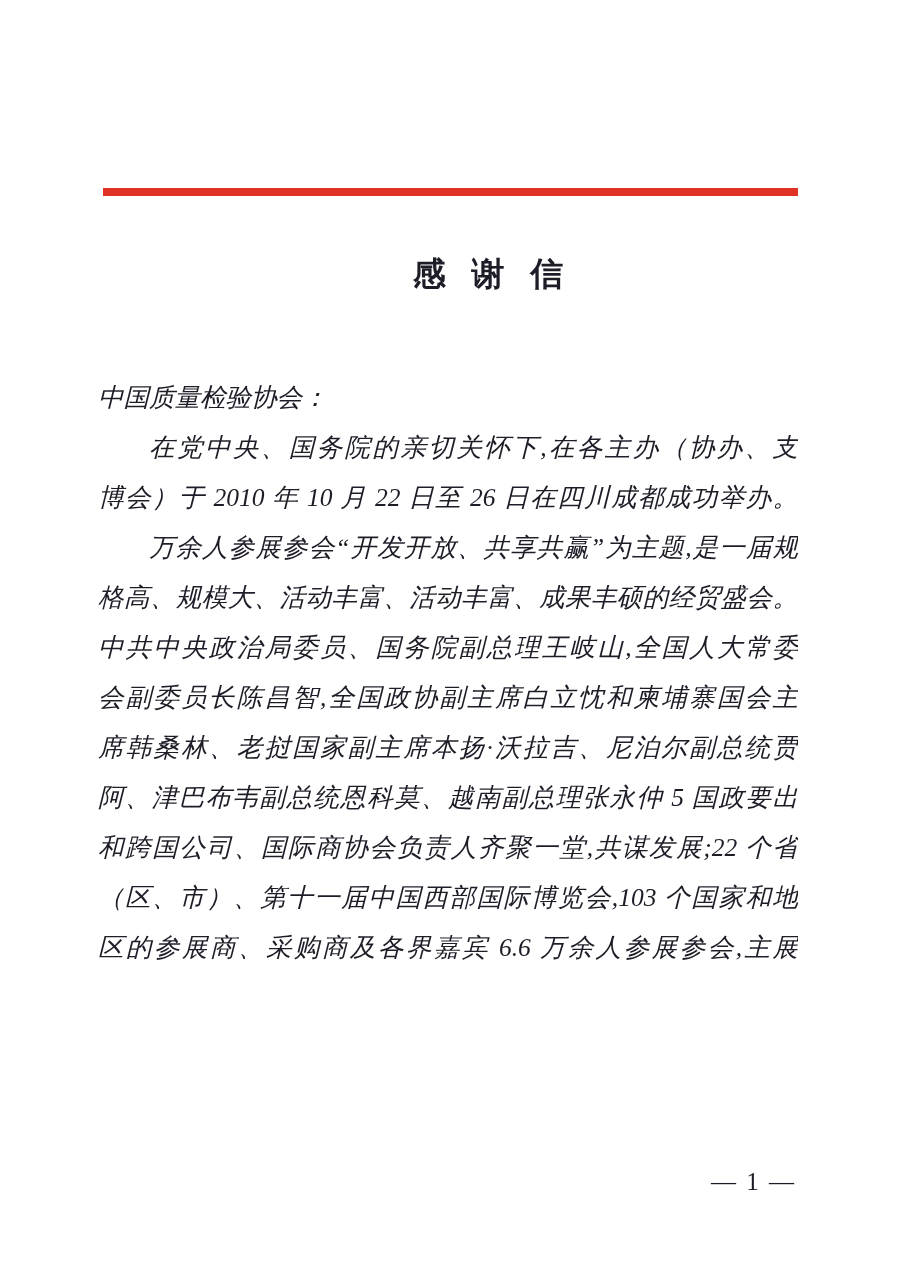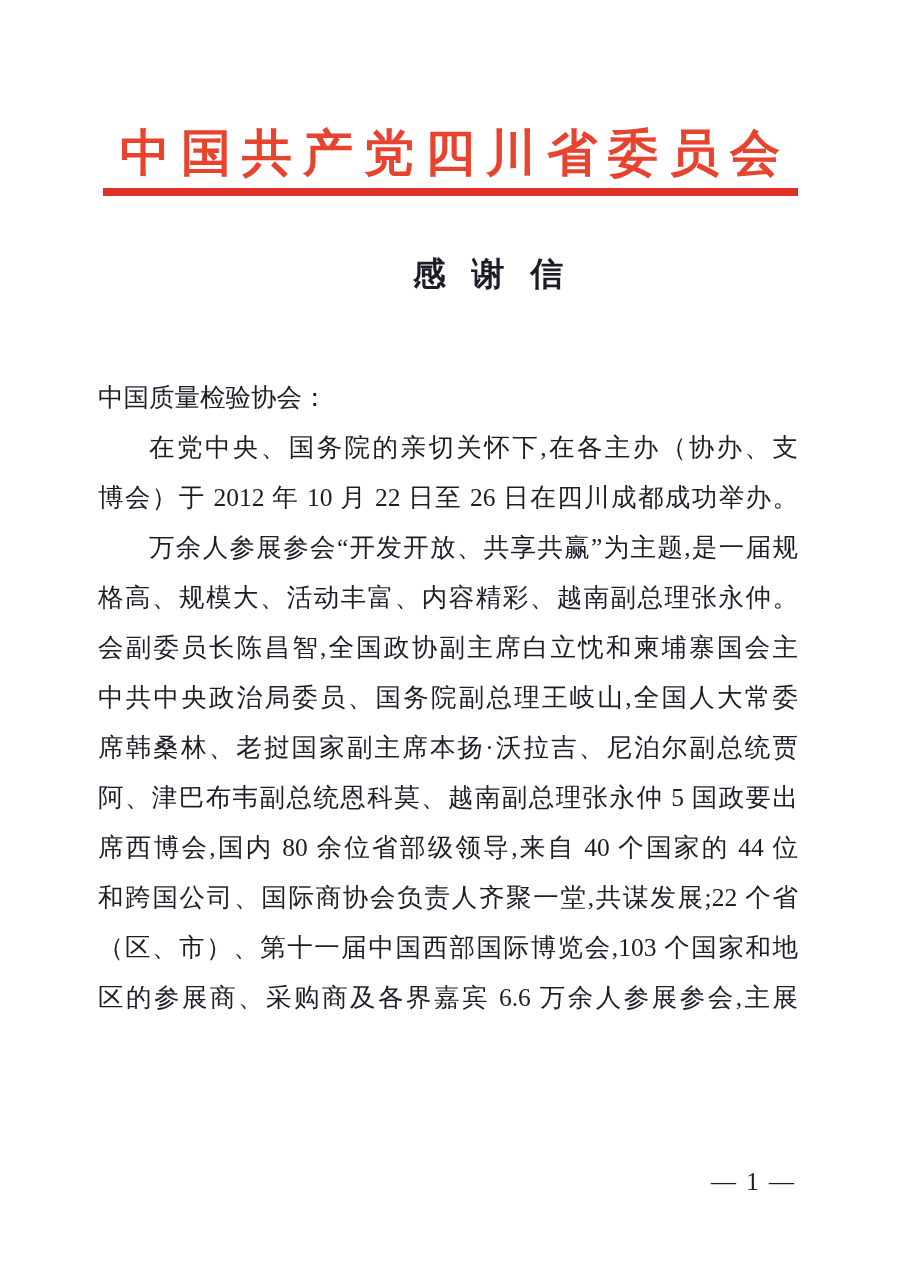--- a/index.html
+++ b/index.html
@@ -51,21 +51,21 @@
   }
   .letter-body {
     position: absolute;
     top: 373px;
     left: 98px;
     width: 700px;
     font-size: 25.5px;
     line-height: 50px;
     color: var(--text-ink, #1d1d28);
   }
-  .line { height: 50px; overflow: hidden; }
+  .line { height: 50px; overflow: hidden; font-style: italic; }
   .line.fill {
     text-align: justify;
     text-align-last: justify;
   }
   .line.indent { text-indent: 2em; }
   .page-number {
     position: absolute;
     top: 1168px;
     right: 104px;
     font-size: 25px;
@@ -73,38 +73,36 @@
     color: var(--text-ink, #1d1d28);
     letter-spacing: 2px;
     white-space: nowrap;
   }
 </style>
 </head>
 <body>
 
 <div class="page">
 
-  <div class="letterhead">中国共产党四川省委员会</div>
 
   <div class="letterhead-rule"></div>
 
   <div class="letter-title">感谢信</div>
 
   <div class="letter-body">
     <div class="line">中国质量检验协会：</div>
     <div>
         <div class="line indent fill">在党中央、国务院的亲切关怀下,在各主办（协办、支</div>
-        <div class="line fill">博会）于 2012 年 10 月 22 日至 26 日在四川成都成功举办。</div>
+        <div class="line fill">博会）于 2010 年 10 月 22 日至 26 日在四川成都成功举办。</div>
         <div class="line indent fill">万余人参展参会“开发开放、共享共赢”为主题,是一届规</div>
-        <div class="line fill">格高、规模大、活动丰富、内容精彩、越南副总理张永仲。</div>
+        <div class="line fill">格高、规模大、活动丰富、活动丰富、成果丰硕的经贸盛会。</div>
+        <div class="line fill">中共中央政治局委员、国务院副总理王岐山,全国人大常委</div>
         <div class="line fill">会副委员长陈昌智,全国政协副主席白立忱和柬埔寨国会主</div>
-        <div class="line fill">中共中央政治局委员、国务院副总理王岐山,全国人大常委</div>
         <div class="line fill">席韩桑林、老挝国家副主席本扬·沃拉吉、尼泊尔副总统贾</div>
         <div class="line fill">阿、津巴布韦副总统恩科莫、越南副总理张永仲 5 国政要出</div>
-        <div class="line fill">席西博会,国内 80 余位省部级领导,来自 40 个国家的 44 位</div>
         <div class="line fill">和跨国公司、国际商协会负责人齐聚一堂,共谋发展;22 个省</div>
         <div class="line fill">（区、市）、第十一届中国西部国际博览会,103 个国家和地</div>
         <div class="line fill">区的参展商、采购商及各界嘉宾 6.6 万余人参展参会,主展</div>
       </div>
   </div>
 
   <div class="page-number">— 1 —</div>
 
 </div>
 

